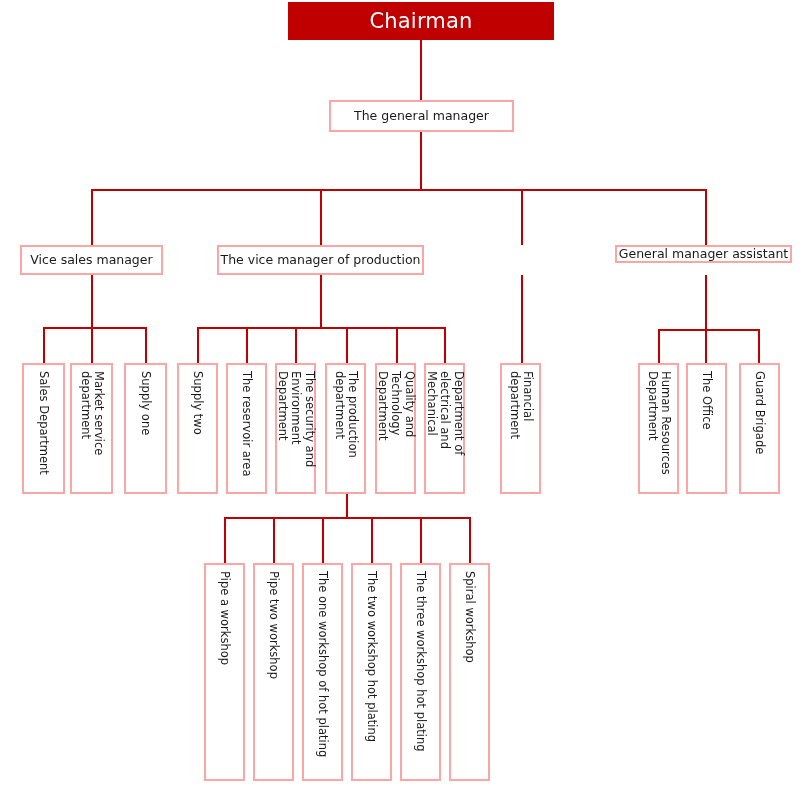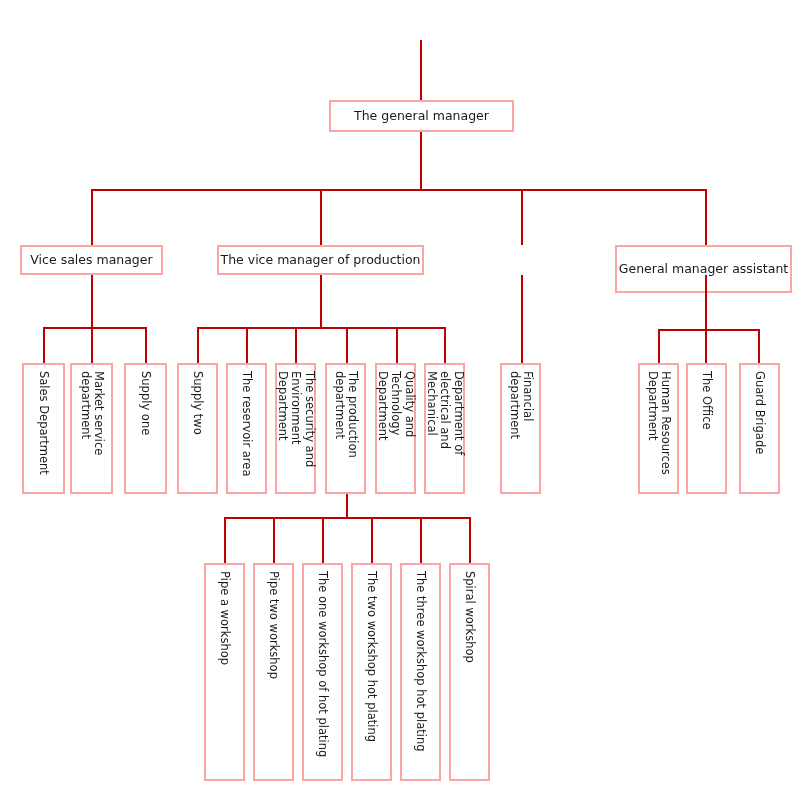--- a/index.html
+++ b/index.html
@@ -66,20 +66,23 @@
     line-height: 1.18;
     max-height: 100%;
     text-align: left;
   }
 </style>
 </head>
 <body>
 
 <div id="chart-canvas">
 
+  <div class="node node-root" style="left:288px; top:2px; width:266px; height:38px;">
+    <span class="label">Chairman</span>
+  </div>
 
   <div class="conn conn-v" style="left:420px; top:40px; height:60px;"></div>
 
   <div class="node node-h" style="left:329px; top:100px; width:185px; height:32px;">
     <span class="label">The general manager</span>
   </div>
 
   <div class="conn conn-v" style="left:420px; top:132px; height:57px;"></div>
 
   <div class="conn conn-h" style="left:91px; top:189px; width:615px;"></div>
@@ -91,21 +94,21 @@
 
   <div class="node node-h" style="left:20px; top:245px; width:143px; height:30px;">
     <span class="label">Vice sales manager</span>
   </div>
 
   <div class="node node-h" style="left:217px; top:245px; width:207px; height:30px;">
     <span class="label">The vice manager of production</span>
   </div>
 
 
-  <div class="node node-h" style="left:615px; top:245px; width:177px; height:48px;">
+  <div class="node node-h" style="left:615px; top:245px; width:177px; height:18px;">
     <span class="label">General manager assistant</span>
   </div>
 
   <div class="conn conn-v" style="left:91px; top:275px; height:52px;"></div>
   <div class="conn conn-h" style="left:43px; top:327px; width:104px;"></div>
   <div class="conn conn-v" style="left:43px; top:327px; height:36px;"></div>
   <div class="conn conn-v" style="left:91px; top:327px; height:36px;"></div>
   <div class="conn conn-v" style="left:145px; top:327px; height:36px;"></div>
 
   <div class="node node-v" style="left:22px; top:363px; width:43px; height:131px;">

